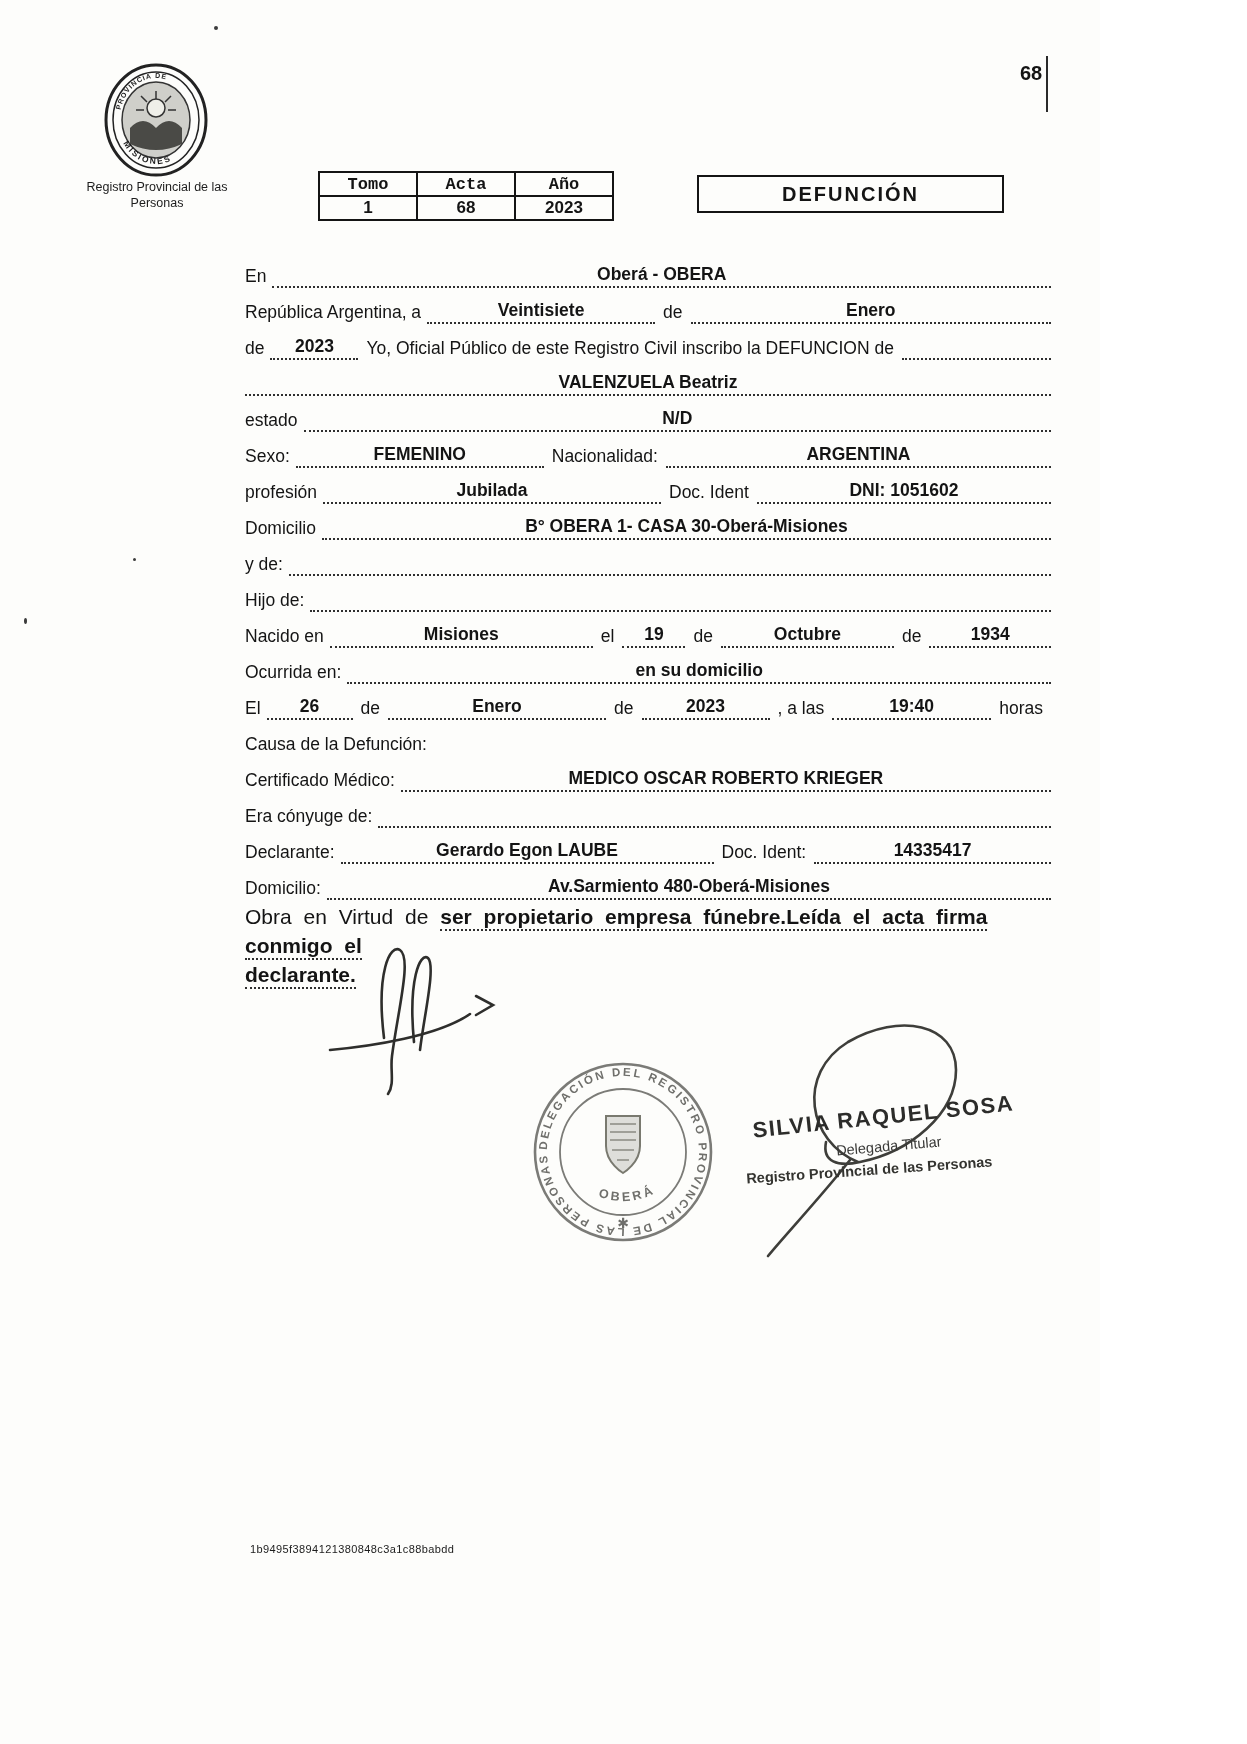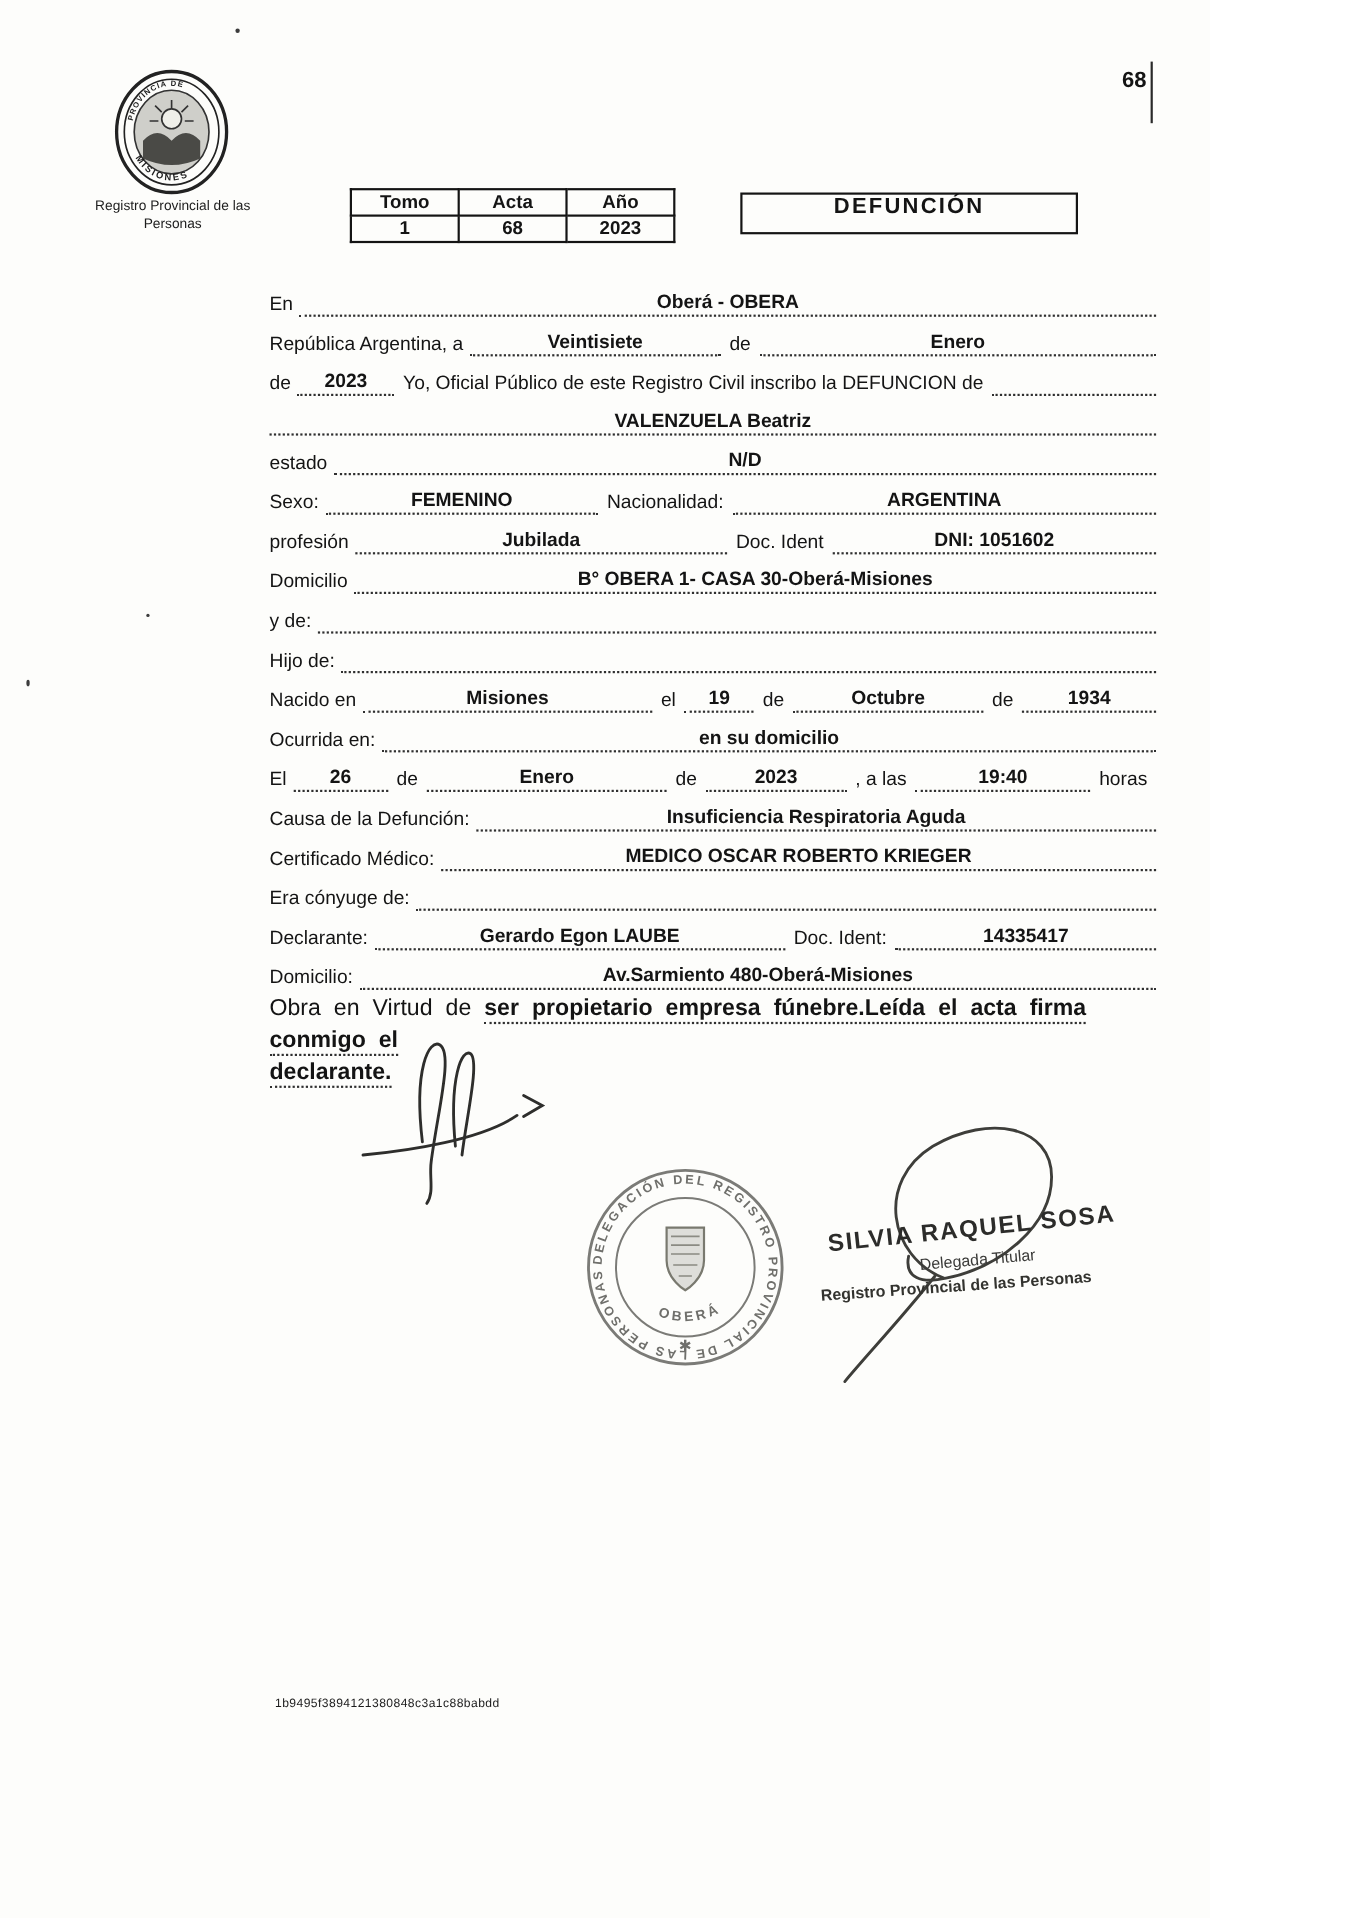--- a/index.html
+++ b/index.html
@@ -19,25 +19,25 @@
                   font-size:12.5px; line-height:1.25; color:#1d1d1d; }
 
   .doc-title { position:absolute; top:92px; left:250px; width:790px; text-align:center;
                font-size:34px; font-weight:bold; letter-spacing:1px; color:#0d0d0d; }
 
   .registry-table { position:absolute; top:171px; left:318px; border-collapse:collapse; }
   .registry-table th, .registry-table td {
     border:2px solid #141414; width:92px; height:22px; text-align:center;
     font-size:17px; padding:0 2px;
   }
-  .registry-table th { font-weight:bold; }
+  .registry-table th { font-weight:bold;font-family:Liberation Mono, monospace; }
   .registry-table td { font-weight:bold; }
 
-  .defuncion-box { position:absolute; top:175px; left:673px; width:303px; height:34px;
-                   border:2px solid #141414; display:flex; justify-content:center;
+  .defuncion-box { position:absolute; top:175px; left:697px; width:303px; height:34px;
+                   border:2px solid #141414; display:flex; align-items:center; justify-content:center;
                    font-size:20px; font-weight:bold; letter-spacing:2px; }
 
   
   .form { position:absolute; top:252px; left:245px; width:806px; font-size:17.5px; }
   .row { display:flex; align-items:flex-end; height:36px; }
   .lbl { white-space:nowrap; padding-bottom:1px; margin-right:6px; }
   .lbl.mx { margin:0 8px 0 8px; }
   .dv { border-bottom:2px dotted #2f2f2f; text-align:center; font-weight:bold;
         padding:0 4px 1px 4px; white-space:nowrap; overflow:visible; }
   .grow { flex:1 1 auto; }
@@ -204,21 +204,20 @@
       <span class="dv w210">Enero</span>
       <span class="lbl mx">de</span>
       <span class="dv w120">2023</span>
       <span class="lbl mx">, a las</span>
       <span class="dv grow">19:40</span>
       <span class="lbl mx">horas</span>
     </div>
 
     <div class="row">
       <span class="lbl">Causa de la Defunción:</span>
-      <span class="dv grow">Insuficiencia Respiratoria Aguda</span>
     </div>
 
     <div class="row">
       <span class="lbl">Certificado Médico:</span>
       <span class="dv grow">MEDICO OSCAR ROBERTO KRIEGER</span>
     </div>
 
     <div class="row">
       <span class="lbl">Era cónyuge de:</span>
       <span class="dv grow"></span>

